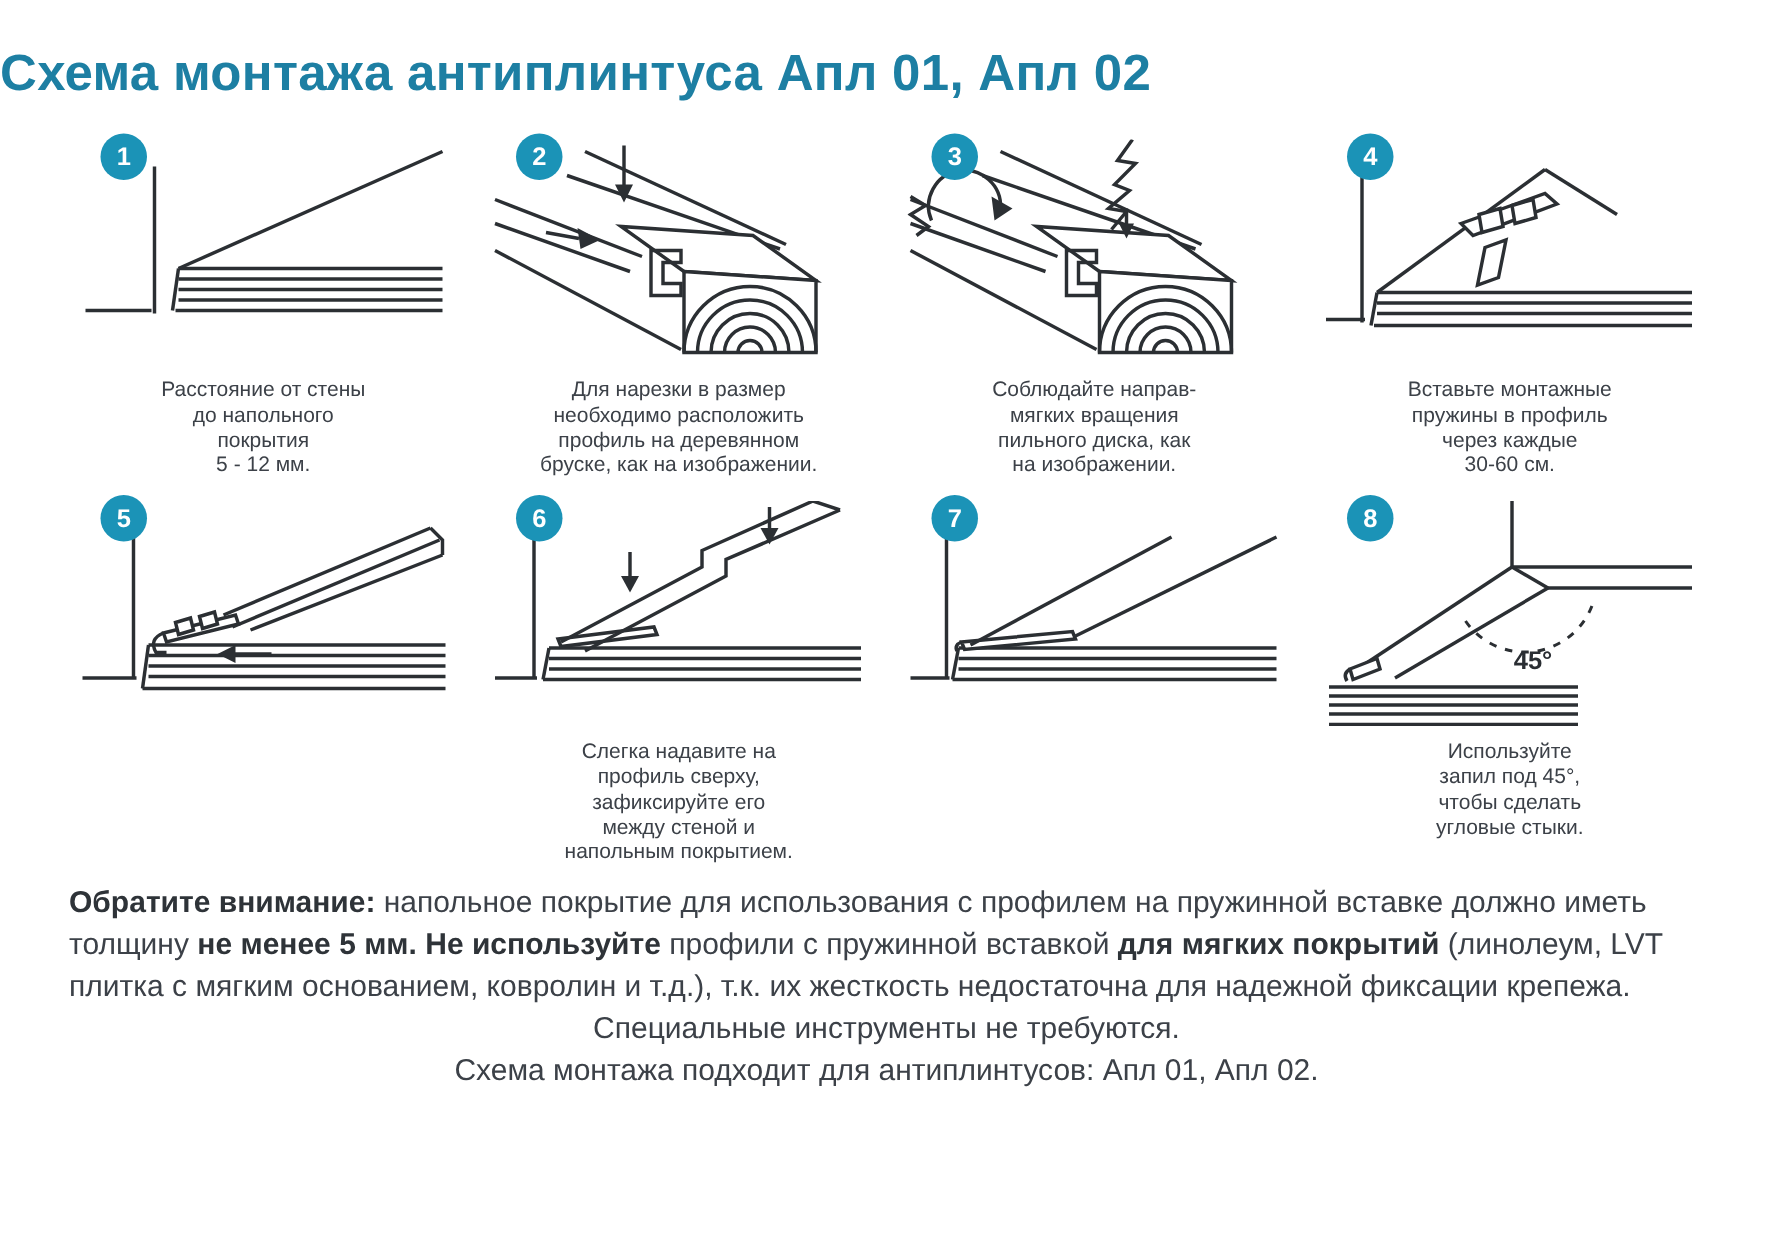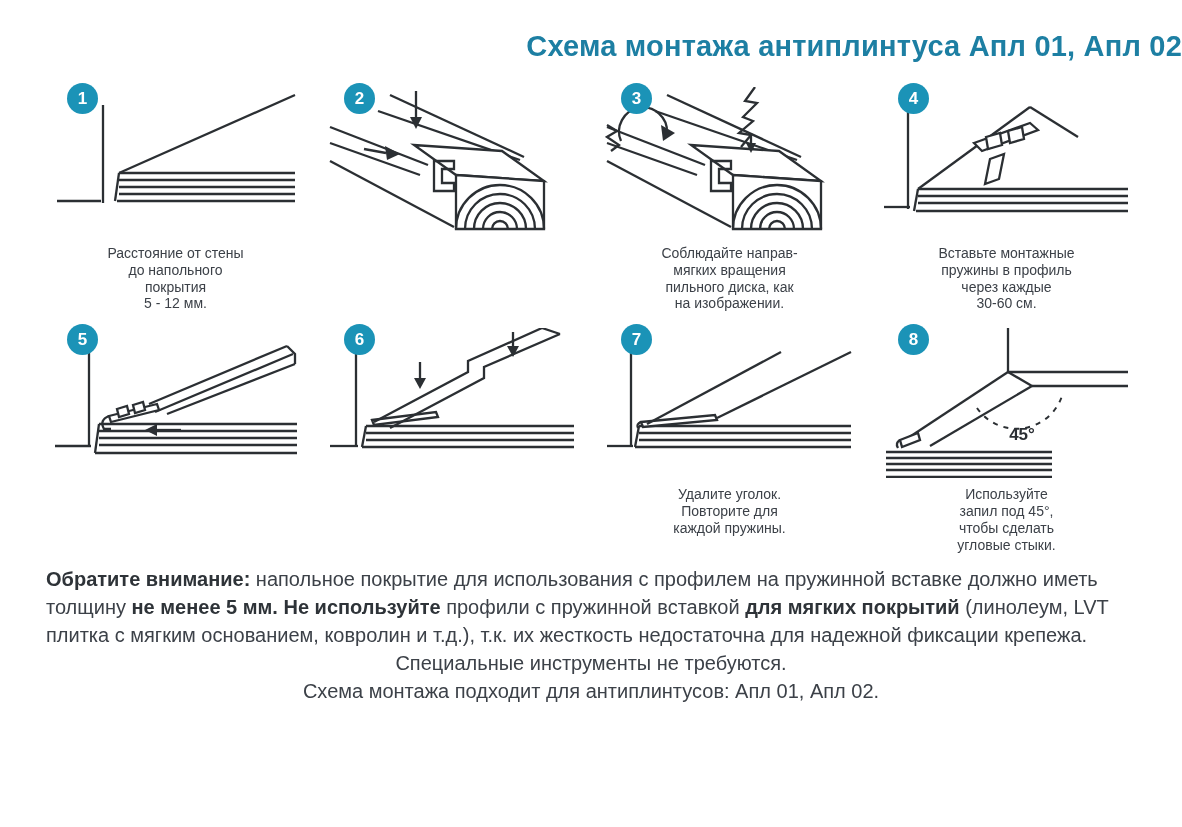--- a/index.html
+++ b/index.html
@@ -2,22 +2,22 @@
 <html><head>
 <meta charset="utf-8">
 <style>
   * { box-sizing: border-box; margin: 0; padding: 0; }
   body { background: #ffffff; }
   .page {
     width: 1182px; height: 827px; background: #fff; overflow: hidden;
     font-family: "Liberation Sans", sans-serif; color: #3c4148;
   }
   .title {
-    padding-top: 30px; text-align: right;
-    font-size: 29px; font-weight: 700; color: #1d7fa3; letter-spacing: 0.2px;
+    padding-top: 30px; text-align: left;
+    font-size: 34px; font-weight: 700; color: #1d7fa3; letter-spacing: 0.2px;
   }
   .grid {
     width: 1100px; margin: 20px auto 0; display: grid;
     grid-template-columns: repeat(4, 1fr); column-gap: 8px; row-gap: 12px;
   }
   .cell { position: relative; text-align: center; }
   .badge {
     position: absolute; left: 26px; top: 0; width: 31px; height: 31px;
     border-radius: 50%; background: #1b93b7; color: #fff;
     font-size: 17px; font-weight: 700; line-height: 31px; text-align: center; z-index: 2;
@@ -92,20 +92,24 @@
           <g>
             <line x1="88" y1="4" x2="88" y2="32"></line>
             <polygon class="solid" points="82,30 94,30 88,42"></polygon>
           </g>
           <g>
             <line x1="36" y1="62" x2="58" y2="66"></line>
             <polygon class="solid" points="57,59 59,73 72,67"></polygon>
           </g>
         </svg>
       </div>
+      <div class="caption">Для нарезки в размер
+необходимо расположить
+профиль на деревянном
+бруске, как на изображении.</div>
     </div>
 
     <div class="cell">
       <div class="badge">3</div>
       <div class="art">
         <svg viewBox="0 0 250 150">
           <g>
             <line x1="2" y1="40" x2="100" y2="78"></line>
             <line x1="2" y1="56" x2="92" y2="88"></line>
             <line x1="2" y1="74" x2="126" y2="140"></line>
@@ -225,20 +229,25 @@
           <g>
             <line x1="92" y1="34" x2="92" y2="52"></line>
             <polygon class="solid" points="86,50 98,50 92,61"></polygon>
           </g>
           <g>
             <line x1="185" y1="4" x2="185" y2="20"></line>
             <polygon class="solid" points="179,18 191,18 185,29"></polygon>
           </g>
         </svg>
       </div>
+      <div class="caption">Слегка надавите на
+профиль сверху,
+зафиксируйте его
+между стеной и
+напольным покрытием.</div>
     </div>
 
     <div class="cell">
       <div class="badge">7</div>
       <div class="art">
         <svg viewBox="0 0 250 150">
           <g>
             <line x1="26" y1="22" x2="26" y2="118"></line>
             <line x1="2" y1="118" x2="28" y2="118"></line>
           </g>
@@ -250,23 +259,20 @@
             <line x1="34" y1="98" x2="30" y2="119"></line>
           </g>
           <g>
             <polygon points="36,94 110,87 112,92 38,99"></polygon>
             <path d="M36,94 q-5,2 -3,6"></path>
             <line x1="42" y1="96" x2="176" y2="24"></line>
             <line x1="112" y1="90" x2="246" y2="24"></line>
           </g>
         </svg>
       </div>
-      <div class="caption">Удалите уголок.
-Повторите для
-каждой пружины.</div>
     </div>
 
     <div class="cell">
       <div class="badge">8</div>
       <div class="art">
         <svg viewBox="0 0 250 150">
           <g>
             <line x1="126" y1="0" x2="126" y2="44"></line>
             <line x1="126" y1="44" x2="150" y2="58"></line>
             <line x1="126" y1="44" x2="246" y2="44"></line>

